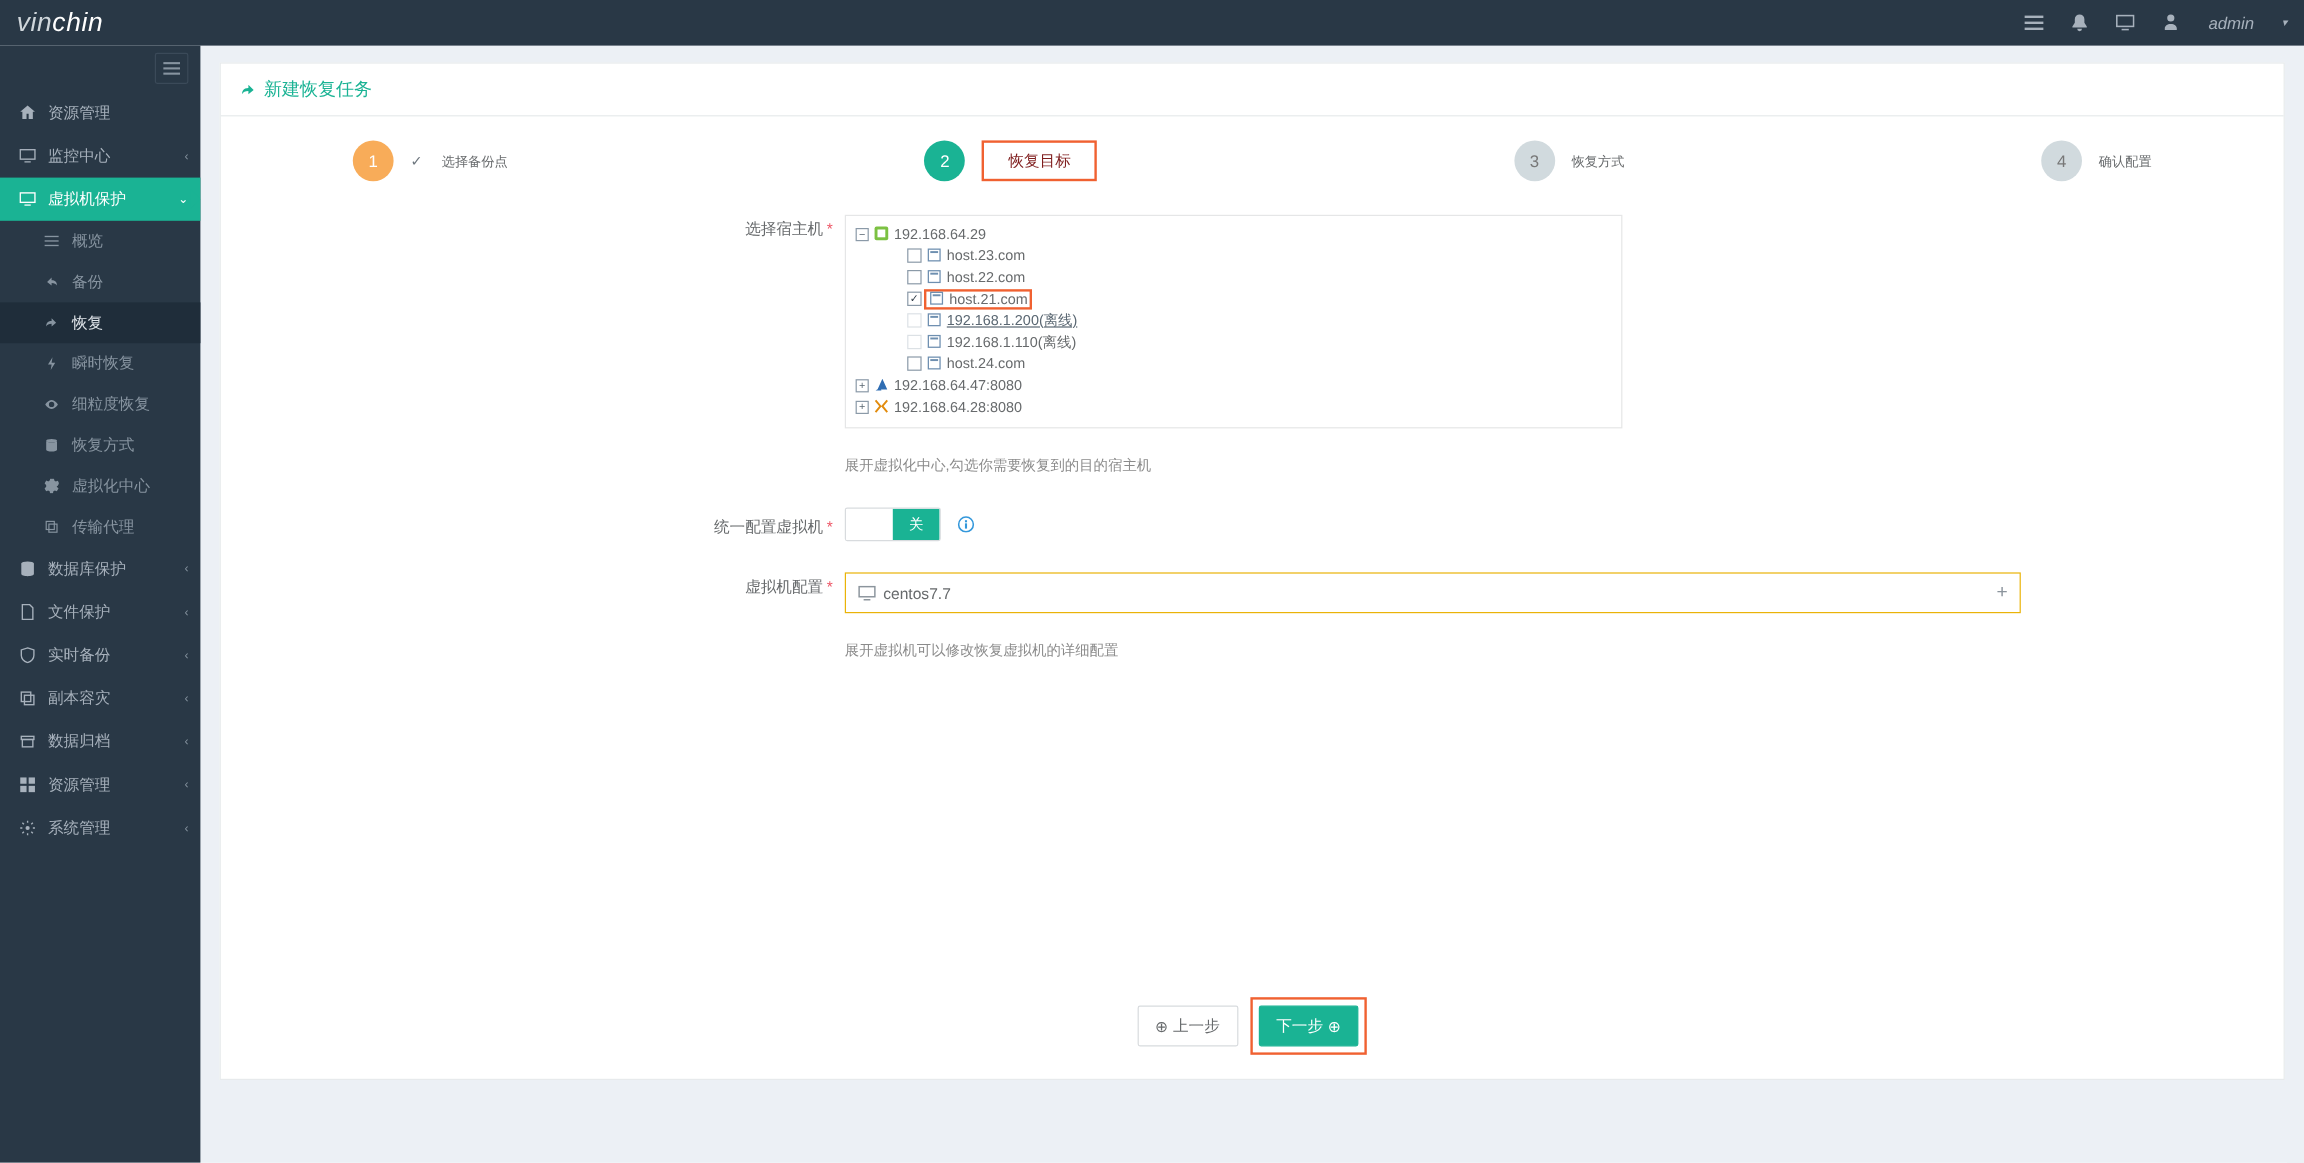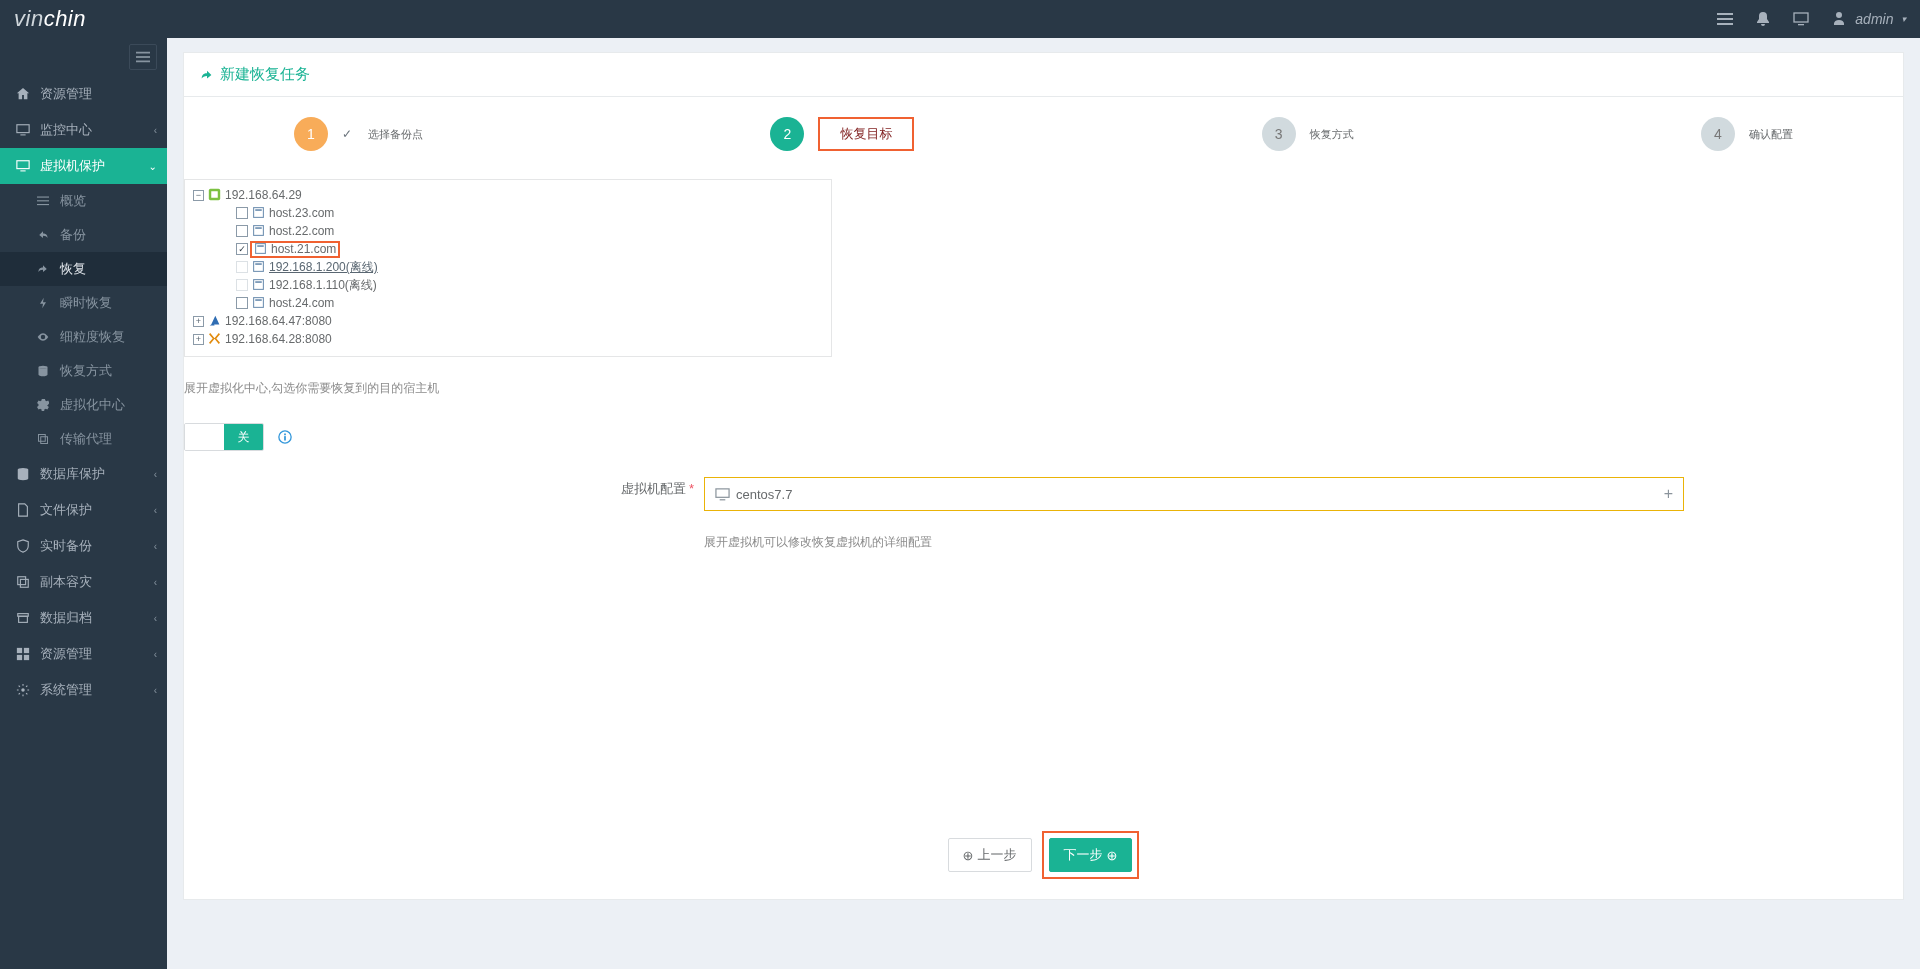--- a/index.html
+++ b/index.html
@@ -4,21 +4,21 @@
 <style>
 * { margin: 0; padding: 0; box-sizing: border-box; font-family: "Microsoft YaHei", Arial, sans-serif; }
 body { background: #ecf0f5; font-size: 13px; color: #333; }
 
 
 .topbar { height: 38px; background: #293846; display: flex; align-items: center; justify-content: space-between; padding: 0 14px; font-style: italic; }
 .logo { color: #fff; font-size: 22px; letter-spacing: 0.5px; font-weight: 300; }
 .logo .thin { color: #cfd6db; font-weight: 300; }
 .logo b { font-weight: 400; }
 .top-icons { display: flex; align-items: center; gap: 22px; color: #a7b1bc; }
-.top-icons .ticon { cursor: pointer; font-size: 14px; display: flex; align-items: center; gap: 8px; }
+.top-icons .ticon { cursor: pointer; font-size: 14px; display: flex; align-items: center; gap: 23px; }
 .top-icons svg { width: 16px; height: 16px; fill: #a7b1bc; }
 
 
 .layout { display: flex; }
 .sidebar { width: 167px; background: #293846; min-height: calc(100vh - 38px); color: #a7b1bc; }
 .side-hdr { display: flex; justify-content: flex-end; padding: 6px 10px 6px 10px; }
 .side-hdr .ham { width: 28px; height: 26px; border: 1px solid #3b4a59; display: flex; align-items: center; justify-content: center; cursor: pointer; border-radius: 2px; }
 .side-hdr .ham svg { width: 14px; height: 14px; fill: #8794a0; }
 .side-item { display: flex; align-items: center; padding: 9px 10px 9px 14px; cursor: pointer; position: relative; }
 .side-item .icn { width: 18px; display: inline-flex; justify-content: center; }
@@ -332,20 +332,21 @@
           <div class="num">3</div>
           <span class="txt">恢复方式</span>
         </div>
         <div class="step pending">
           <div class="num">4</div>
           <span class="txt">确认配置</span>
         </div>
       </div>
 
       <div class="frow">
+        <div class="flabel"><span>选择宿主机</span><span class="req">*</span></div>
         <div class="fval">
           <div class="tree-box">
             <div class="tree-row">
               <span class="tog">−</span>
               <span class="dcicon">
                   <svg viewBox="0 0 16 16">
                     <rect x="1" y="1" width="14" height="14" rx="2" fill="#7cc142"></rect>
                     <rect x="4" y="4" width="8" height="8" fill="#fff"></rect>
                   </svg>
                 </span>
@@ -436,20 +437,21 @@
                   </svg>
                 </span>
               <span class="nodelabel">192.168.64.28:8080</span>
             </div>
           </div>
           <div class="hint">展开虚拟化中心,勾选你需要恢复到的目的宿主机</div>
         </div>
       </div>
 
       <div class="frow" style="align-items:center;margin-top:14px;">
+        <div class="flabel"><span>统一配置虚拟机</span><span class="req">*</span></div>
         <div class="fval" style="display:flex;align-items:center;">
           <div class="toggle">
             <div class="half off"></div>
             <div class="half on">关</div>
           </div>
           <span class="info-ic">
               <svg viewBox="0 0 16 16">
                 <circle cx="8" cy="8" r="7" fill="none" stroke="#3498db" stroke-width="1.5"></circle>
                 <rect x="7" y="7" width="2" height="5" fill="#3498db"></rect>
                 <rect x="7" y="4" width="2" height="2" fill="#3498db"></rect>

